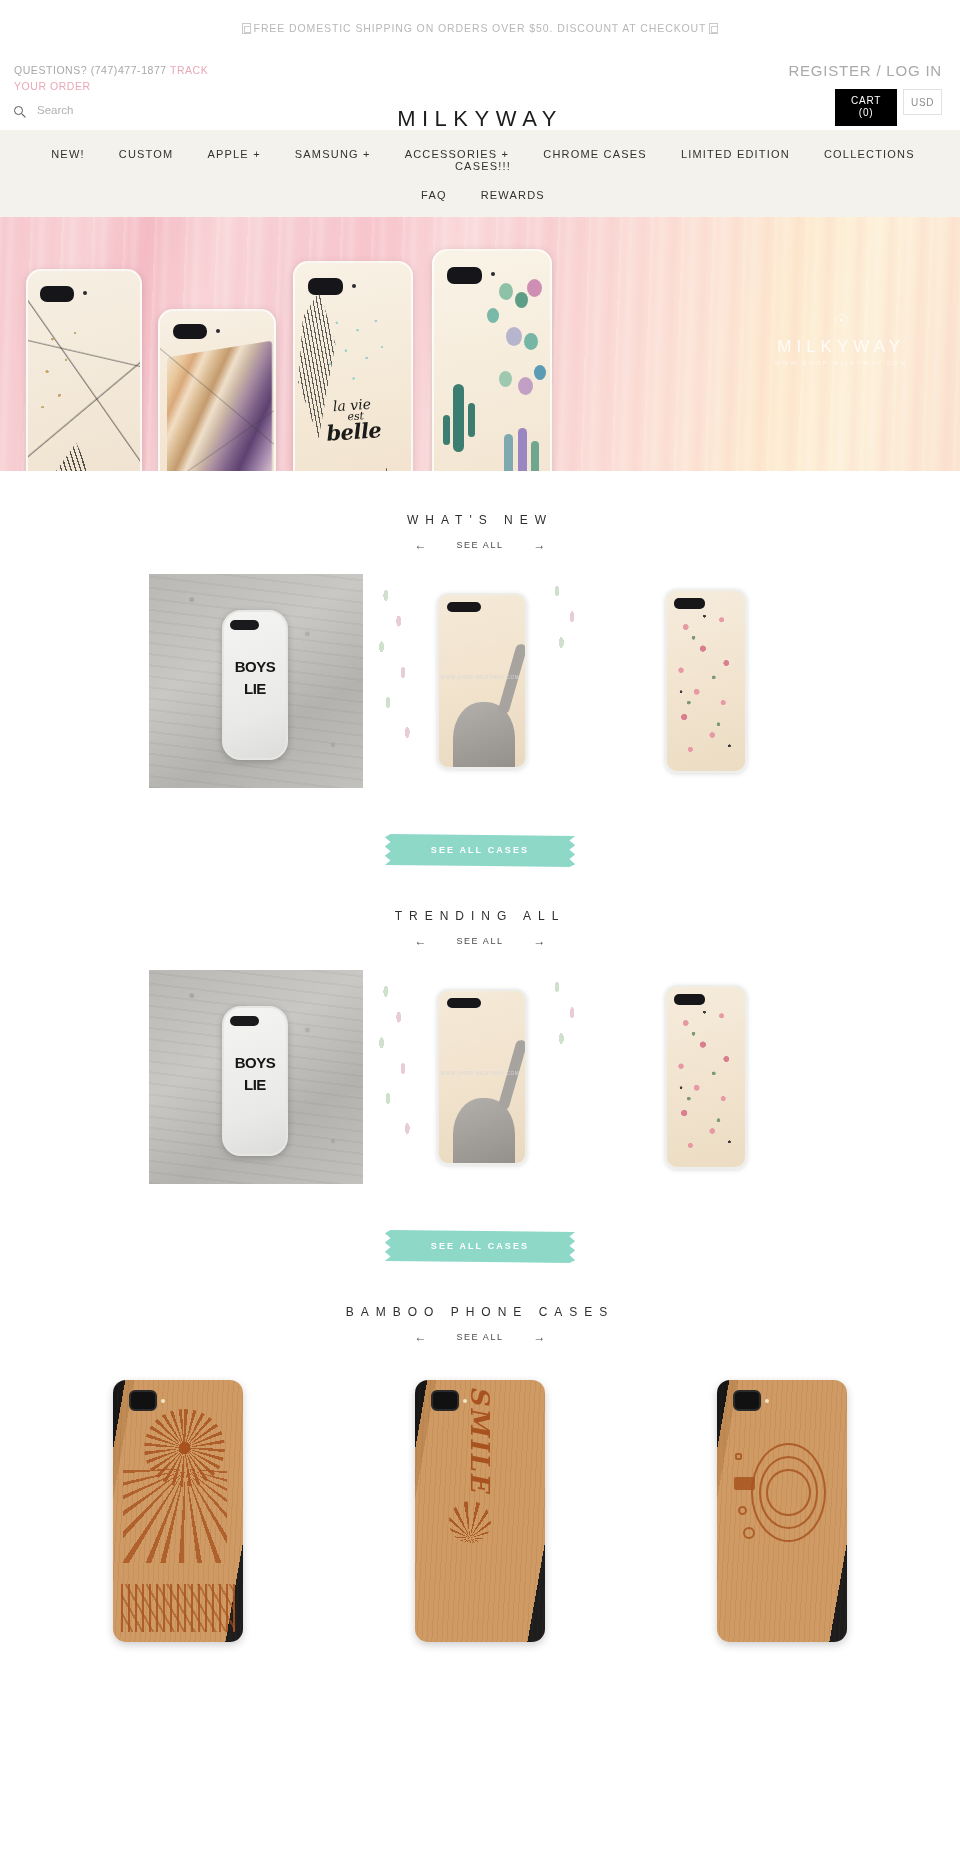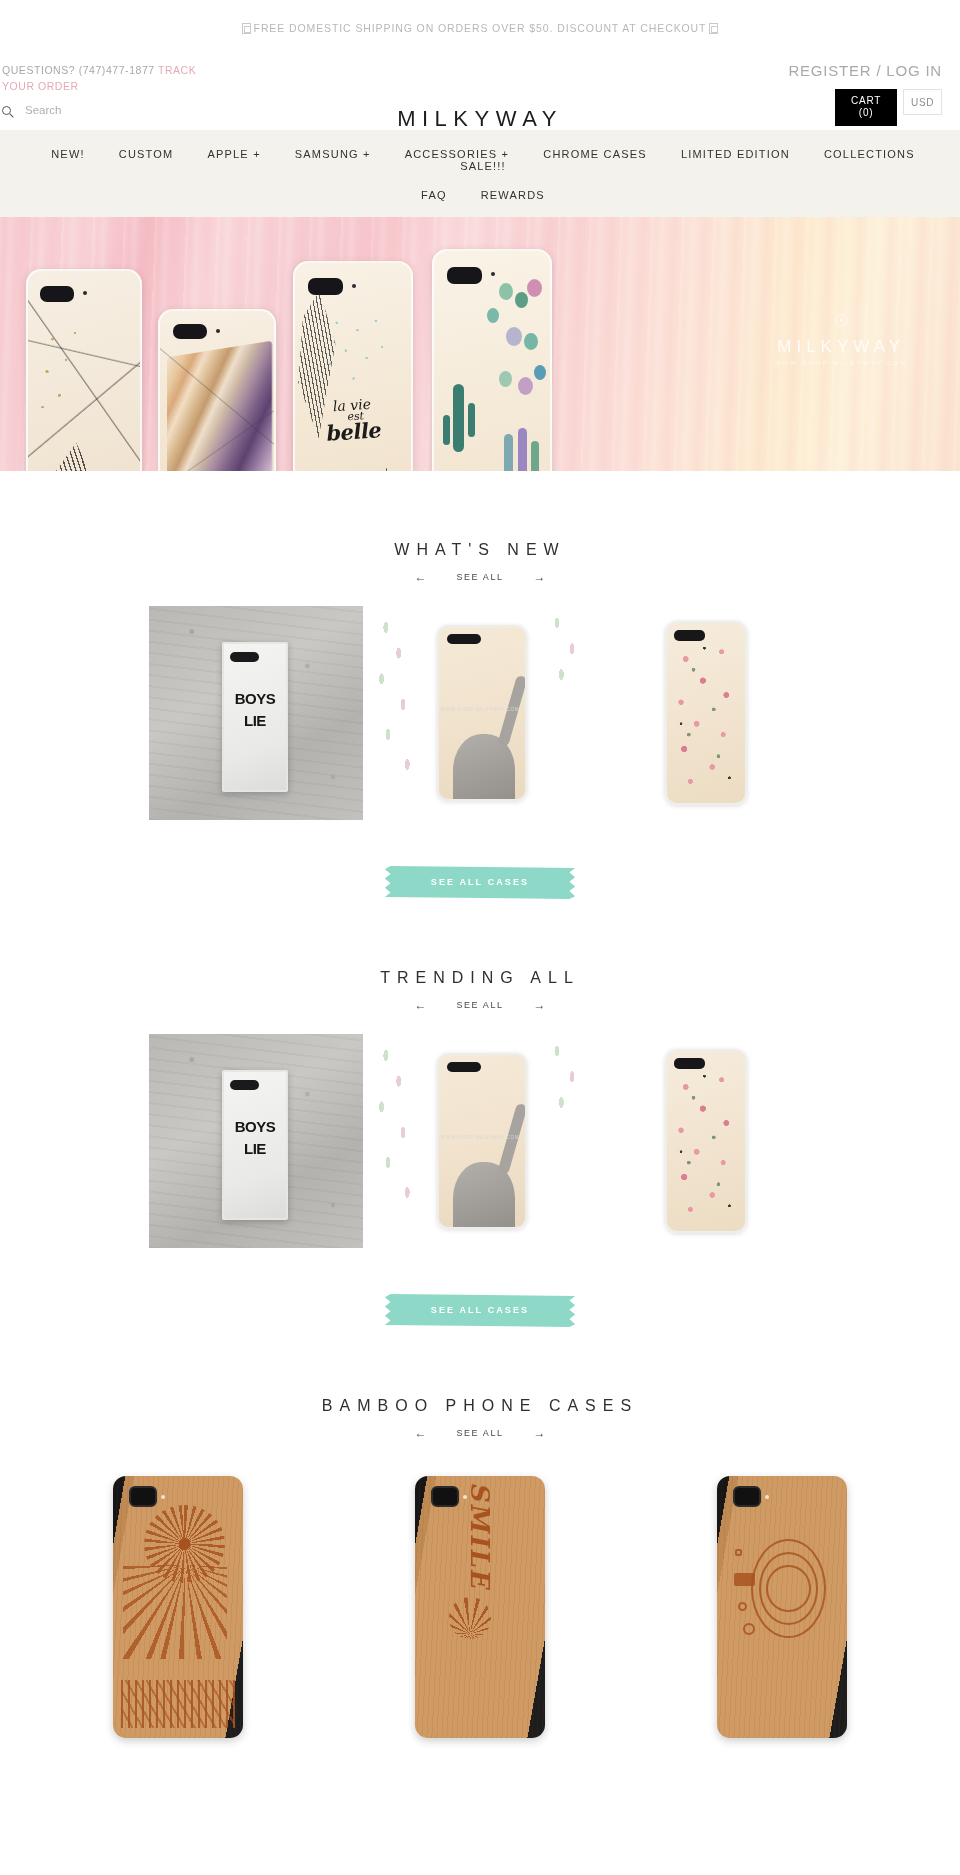--- a/index.html
+++ b/index.html
@@ -36,21 +36,21 @@
     border: 1px solid #cdcdcd;
   }
 
   
   .header {
     position: relative;
     height: 74px;
     background: #fff;
   }
   .hdr-left {
-    position: absolute; left: 2px; top: 6px; width: 230px;
+    position: absolute; left: 14px; top: 6px; width: 230px;
   }
   .hdr-q {
     font-size: 10.5px;
     letter-spacing: 0.55px;
     color: #a8a8a8;
     line-height: 16px;
   }
   .hdr-q .track { color: #e8a9b5; }
   .hdr-search {
     margin-top: 10px;
@@ -295,25 +295,24 @@
   }
   .hero-mark .wm-icon {
     font-size: 16px; line-height: 1; margin-bottom: 8px;
     color: rgba(255,255,255,.75);
   }
 
   
   .section { padding-top: 42px; }
   .sec-title {
     text-align:center;
-    font-size: 16px;
+    font-size: 12px;
     letter-spacing: 7px;
     color: #2f2f2f;
     font-weight: 400;
-    margin-top: 28px;
   }
   .sec-nav {
     display:flex; align-items:center; justify-content:center;
     gap: 30px; margin-top: 11px;
   }
   .sec-arrow { font-size: 12px; color:#4a4a4a; }
   .sec-seeall {
     font-size: 9px; letter-spacing: 1.6px; color:#4a4a4a;
   }
 
@@ -331,21 +330,21 @@
       radial-gradient(circle at 74% 28%, rgba(0,0,0,.10) 0 2px, transparent 3px),
       radial-gradient(circle at 42% 70%, rgba(0,0,0,.10) 0 2px, transparent 3px),
       radial-gradient(circle at 86% 80%, rgba(0,0,0,.09) 0 1.6px, transparent 2.6px),
       repeating-linear-gradient(7deg, rgba(0,0,0,.035) 0 2px, transparent 2px 11px),
       linear-gradient(150deg,#b9b8b4 0%, #c9c8c4 38%, #b3b2ae 68%, #c2c1bd 100%);
   }
   .case-white {
     position:absolute; left:34%; top:17%;
     width: 31%; height: 70%;
     background: linear-gradient(160deg,#f4f4f3,#e9e9e8 70%, #dcdcdb);
-    border-radius: 2px;
+    border-radius: 19px;
     border: 2px solid #e6e6e5;
     box-shadow: 0 2px 7px rgba(0,0,0,.22);
     overflow:hidden;
   }
   .case-white .cam2 {
     position:absolute; left:10%; top:5%;
     width:46%; height:7%;
     background:#1a1a1c; border-radius:5px;
   }
   .case-white .txt {
@@ -608,21 +607,21 @@
 <nav class="nav">
   <div class="nav-row">
     <span class="nav-item">NEW!</span>
     <span class="nav-item">CUSTOM</span>
     <span class="nav-item">APPLE +</span>
     <span class="nav-item">SAMSUNG +</span>
     <span class="nav-item">ACCESSORIES +</span>
     <span class="nav-item">CHROME CASES</span>
     <span class="nav-item">LIMITED EDITION</span>
     <span class="nav-item">COLLECTIONS</span>
-    <span class="nav-item">SALE!!!</span>
+    <span class="nav-item">CASES!!!</span>
   </div>
   <div class="nav-row">
     <span class="nav-item">FAQ</span>
     <span class="nav-item">REWARDS</span>
   </div>
 </nav>
 
 <div class="hero">
   <div class="phone p1">
     <div class="cam"></div>

